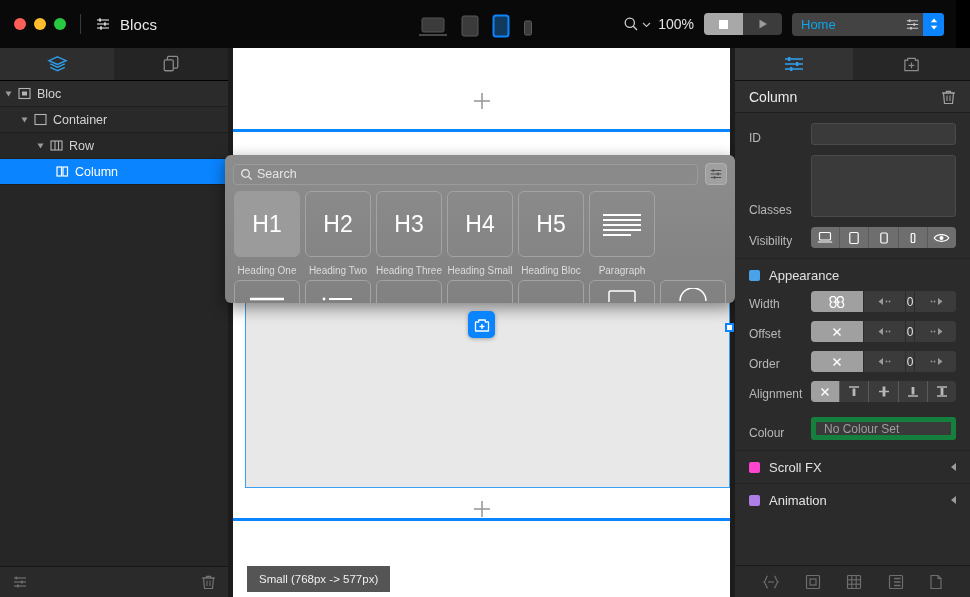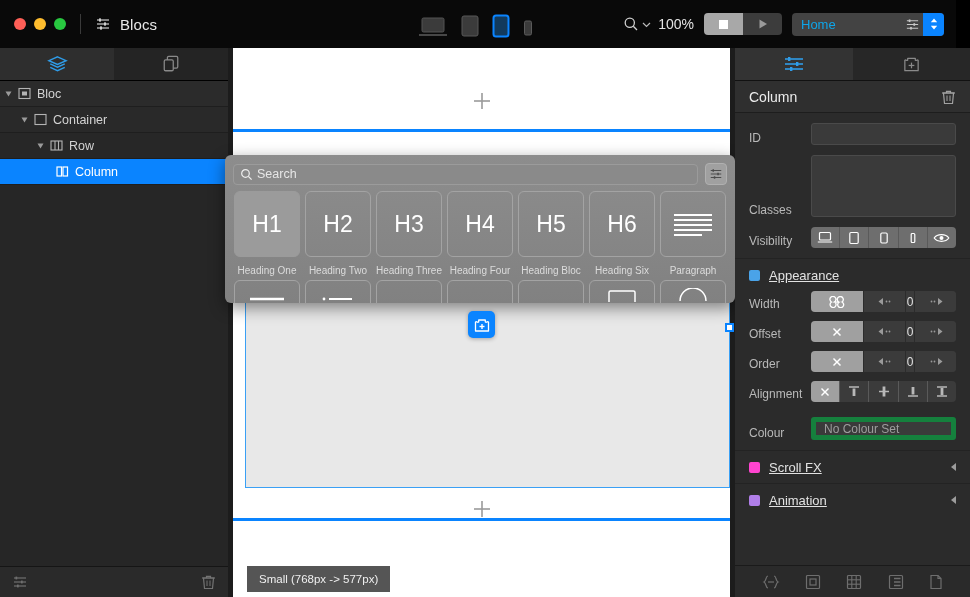--- a/index.html
+++ b/index.html
@@ -191,21 +191,21 @@
   .bg-btn {
     flex: 1; display: flex; align-items: center; justify-content: center;
     border-right: 1px solid #5a5a5a; cursor: pointer;
   }
   .bg-btn:last-child { border-right: none; }
   .section-hd {
     display: flex; align-items: center; height: 33px; padding: 0 14px;
     border-top: 1px solid #232323; cursor: pointer;
   }
   .sw { width: 11px; height: 11px; border-radius: 2px; margin-right: 9px; }
-  .sec-lbl { color: #e2e2e2; font-size: 13px; flex: 1; text-decoration: underline; }
+  .sec-lbl { color: #e2e2e2; font-size: 13px; flex: 1; }
   .chev-l {
     width: 0; height: 0; border-right: 5px solid #9c9c9c;
     border-top: 4px solid transparent; border-bottom: 4px solid transparent;
   }
   .stepper-row { display: flex; align-items: center; padding: 0 14px 9px 14px; }
   .step-group {
     flex: 1; display: flex; height: 21px; border-radius: 4px; overflow: hidden;
     background: #3b3b3b;
   }
   .step-mode {
@@ -494,29 +494,25 @@
       <div class="cell">
         <div class="cell-box">H2</div>
         <div class="cell-lbl">Heading Two</div>
       </div>
       <div class="cell">
         <div class="cell-box">H3</div>
         <div class="cell-lbl">Heading Three</div>
       </div>
       <div class="cell">
         <div class="cell-box">H4</div>
-        <div class="cell-lbl">Heading Four</div>
+        <div class="cell-lbl">Heading Small</div>
       </div>
       <div class="cell">
         <div class="cell-box">H5</div>
         <div class="cell-lbl">Heading Bloc</div>
-      </div>
-      <div class="cell">
-        <div class="cell-box">H6</div>
-        <div class="cell-lbl">Heading Six</div>
       </div>
       <div class="cell">
         <div class="cell-box">
           <svg width="42" height="26" viewBox="0 0 42 26">
             <g stroke="#fff" stroke-width="1.8">
               <line x1="2" y1="4" x2="40" y2="4"></line>
                 <line x1="2" y1="9" x2="40" y2="9"></line>
               <line x1="2" y1="14" x2="40" y2="14"></line>
                 <line x1="2" y1="19" x2="40" y2="19"></line>
               <line x1="2" y1="24" x2="30" y2="24"></line>

